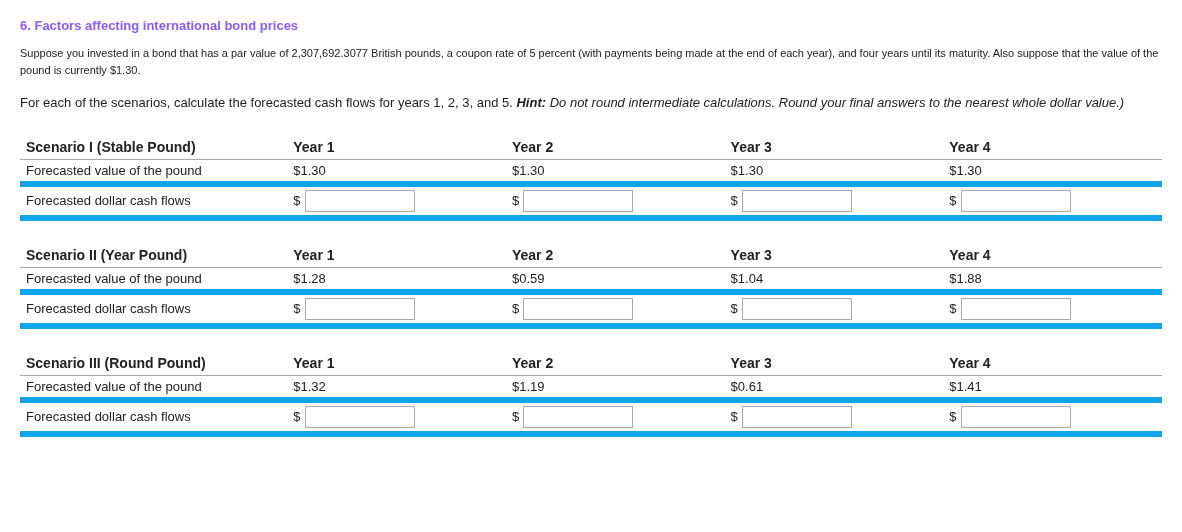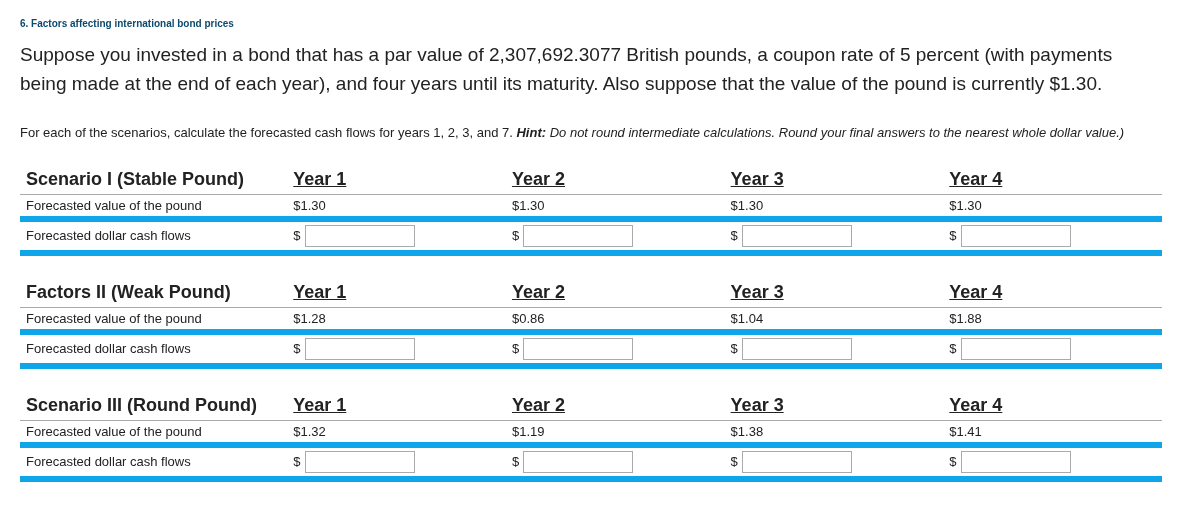--- a/index.html
+++ b/index.html
@@ -11,30 +11,29 @@
     body {
       font-family: Arial, sans-serif;
       font-size: 13px;
       color: #222;
       background: #fff;
       padding: 18px 20px;
       width: 1182px;
     }
 
     .section-title {
-      color: #0c4a6e;
+      color: #8b5cf6;
       font-weight: bold;
-      font-size: 10px;
+      font-size: 13px;
       margin-bottom: 12px;
     }
 
     .intro-text {
-      font-size: 19px;
+      font-size: 11px;
       line-height: 1.5;
-      margin-bottom: 10px;
     }
 
     .instruction-text {
       font-size: 13px;
       line-height: 1.5;
       margin-bottom: 8px;
     }
 
     .hint {
       font-style: italic;
@@ -61,21 +60,21 @@
       text-align: left;
       vertical-align: middle;
     }
 
     .scenario-table thead tr {
       border-bottom: 1px solid #aaa;
     }
 
     .scenario-table thead th {
       font-weight: bold;
-      font-size: 18px;
+      font-size: 14px;
       padding-bottom: 4px;
       padding-top: 4px;
     }
 
     .scenario-table tbody tr {
       border-bottom: 6px solid #0ea5e9;
     }
 
     .scenario-table tbody tr:first-child {
       border-top: 1px solid #aaa;
@@ -86,21 +85,20 @@
     }
 
     .col-year {
       width: 180px;
       text-align: left;
     }
 
     .year-header {
       text-align: left;
       font-weight: bold;
-      text-decoration: underline;
     }
 
     .value-cell {
       text-align: left;
     }
 
     .input-wrapper {
       display: flex;
       align-items: center;
       gap: 2px;
@@ -134,21 +132,21 @@
 
 
 
 <div class="section-title">6. Factors affecting international bond prices</div>
 
 <p class="intro-text">Suppose you invested in a bond that has a par value of 2,307,692.3077 British pounds, a coupon rate of 5 percent (with payments being made at the end of each year), and four years until its maturity. Also suppose that the value of the pound is currently $1.30.</p>
 
 <br>
 
 <p class="instruction-text">
-  <span>For each of the scenarios, calculate the forecasted cash flows for years 1, 2, 3, and 7.</span>
+  <span>For each of the scenarios, calculate the forecasted cash flows for years 1, 2, 3, and 5.</span>
   <span class="hint"> <strong>Hint:</strong> Do not round intermediate calculations. Round your final answers to the nearest whole dollar value.)</span>
 </p>
 
 <div id="scenarios-container">
     <div class="scenario-section">
       <table class="scenario-table">
         <thead>
           <tr class="scenario-title-row">
             <th class="col-label">Scenario I (Stable Pound)</th>
             <th class="col-year year-header">Year 1</th>
@@ -192,32 +190,32 @@
               </div>
             </td>
           </tr>
         </tbody>
       </table>
     </div>
     <div class="scenario-section">
       <table class="scenario-table">
         <thead>
           <tr class="scenario-title-row">
-            <th class="col-label">Factors II (Weak Pound)</th>
+            <th class="col-label">Scenario II (Year Pound)</th>
             <th class="col-year year-header">Year 1</th>
             <th class="col-year year-header">Year 2</th>
             <th class="col-year year-header">Year 3</th>
             <th class="col-year year-header">Year 4</th>
           </tr>
         </thead>
         <tbody>
           <tr>
             <td class="col-label row-label">Forecasted value of the pound</td>
             <td class="col-year value-cell">$1.28</td>
-            <td class="col-year value-cell">$0.86</td>
+            <td class="col-year value-cell">$0.59</td>
             <td class="col-year value-cell">$1.04</td>
             <td class="col-year value-cell">$1.88</td>
           </tr>
           <tr>
             <td class="col-label row-label">Forecasted dollar cash flows</td>
             <td class="col-year value-cell">
               <div class="input-wrapper">
                 <span class="dollar-sign">$</span>
                 <input type="text" class="cash-flow-input" style="">
               </div>
@@ -253,21 +251,21 @@
             <th class="col-year year-header">Year 2</th>
             <th class="col-year year-header">Year 3</th>
             <th class="col-year year-header">Year 4</th>
           </tr>
         </thead>
         <tbody>
           <tr>
             <td class="col-label row-label">Forecasted value of the pound</td>
             <td class="col-year value-cell">$1.32</td>
             <td class="col-year value-cell">$1.19</td>
-            <td class="col-year value-cell">$1.38</td>
+            <td class="col-year value-cell">$0.61</td>
             <td class="col-year value-cell">$1.41</td>
           </tr>
           <tr>
             <td class="col-label row-label">Forecasted dollar cash flows</td>
             <td class="col-year value-cell">
               <div class="input-wrapper">
                 <span class="dollar-sign">$</span>
                 <input type="text" class="cash-flow-input" style="">
               </div>
             </td>

